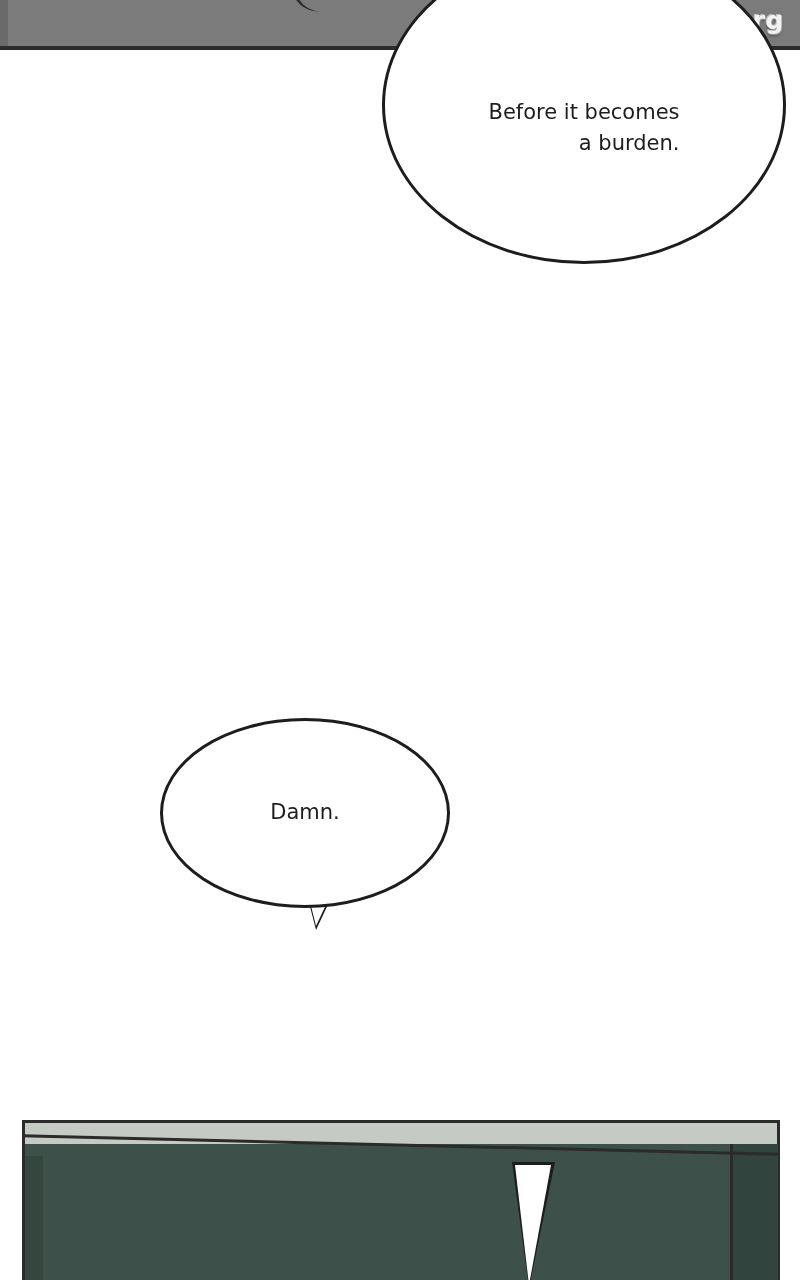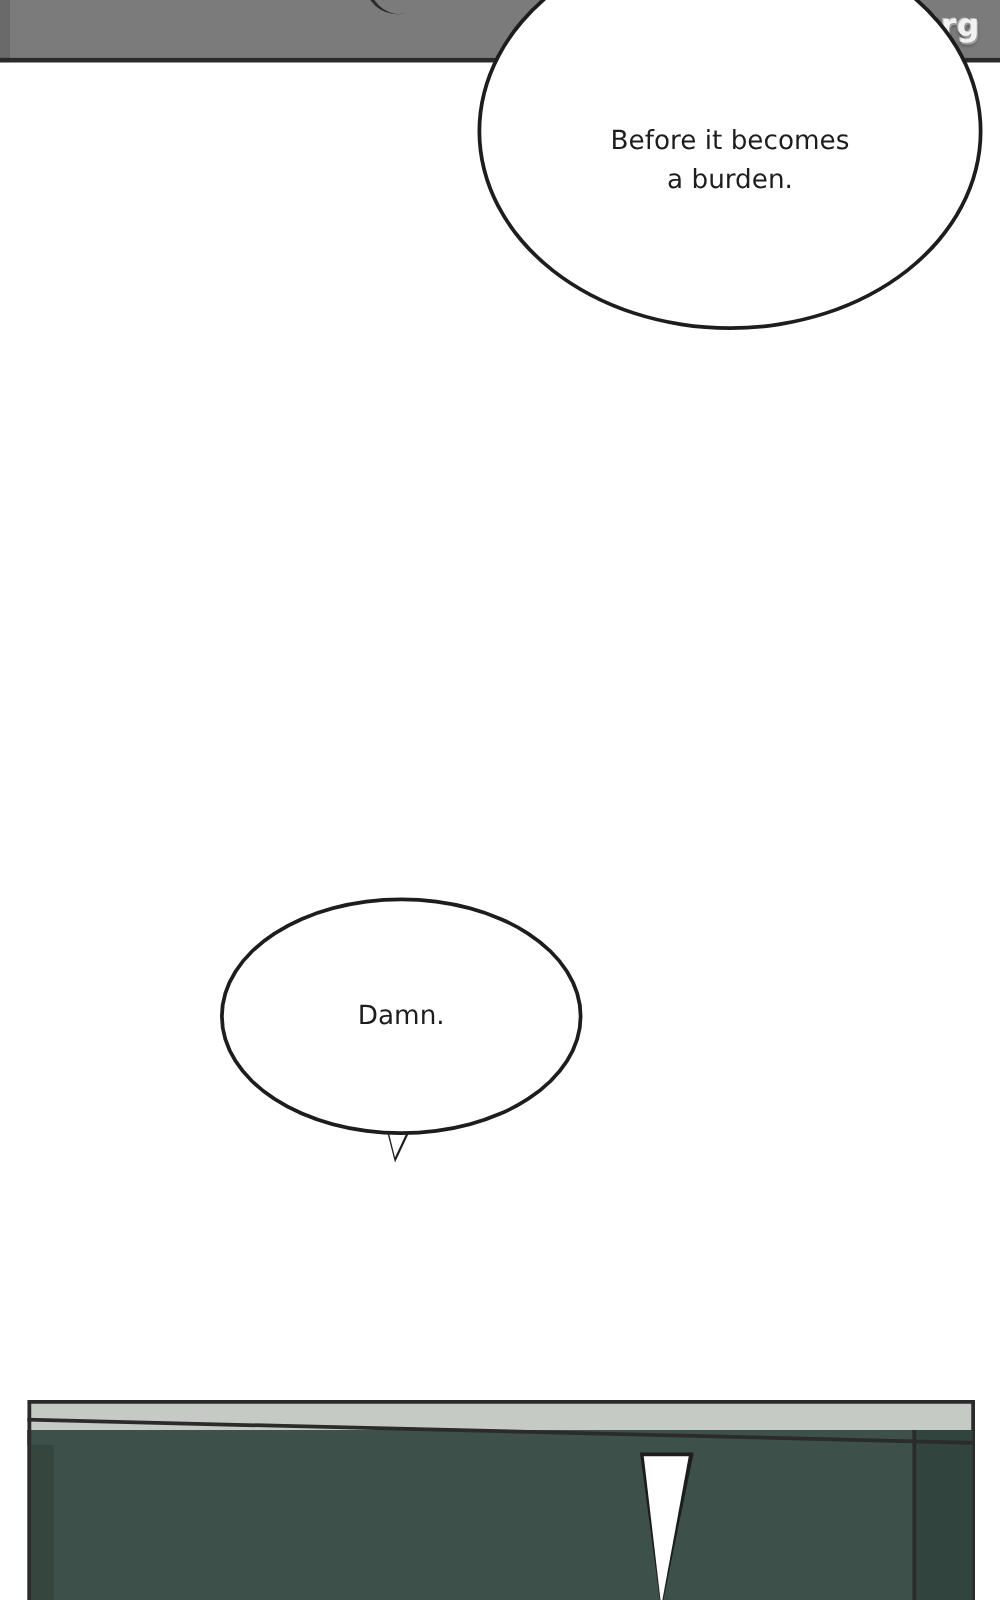--- a/index.html
+++ b/index.html
@@ -147,33 +147,34 @@
     text-align: center;
     color: #1d1d1d;
   }
   .balloon p {
     margin: 0;
     padding: 0 16px;
     font-size: 21px;
     line-height: 1.48;
     font-family: "DejaVu Sans", sans-serif;
     white-space: pre-line;
+    text-align: right;
   }
   #balloon-1 {
     left: 382px;
     top: -54px;
     width: 404px;
     height: 318px;
     z-index: 6;
   }
   #balloon-1 p {
     margin-top: 46px;
   }
   #balloon-2 {
-    left: 176px;
+    left: 160px;
     top: 718px;
     width: 290px;
     height: 190px;
     z-index: 5;
   }
   #balloon-3 {
     left: 295px;
     top: 905px;
     width: 490px;
     height: 300px;

